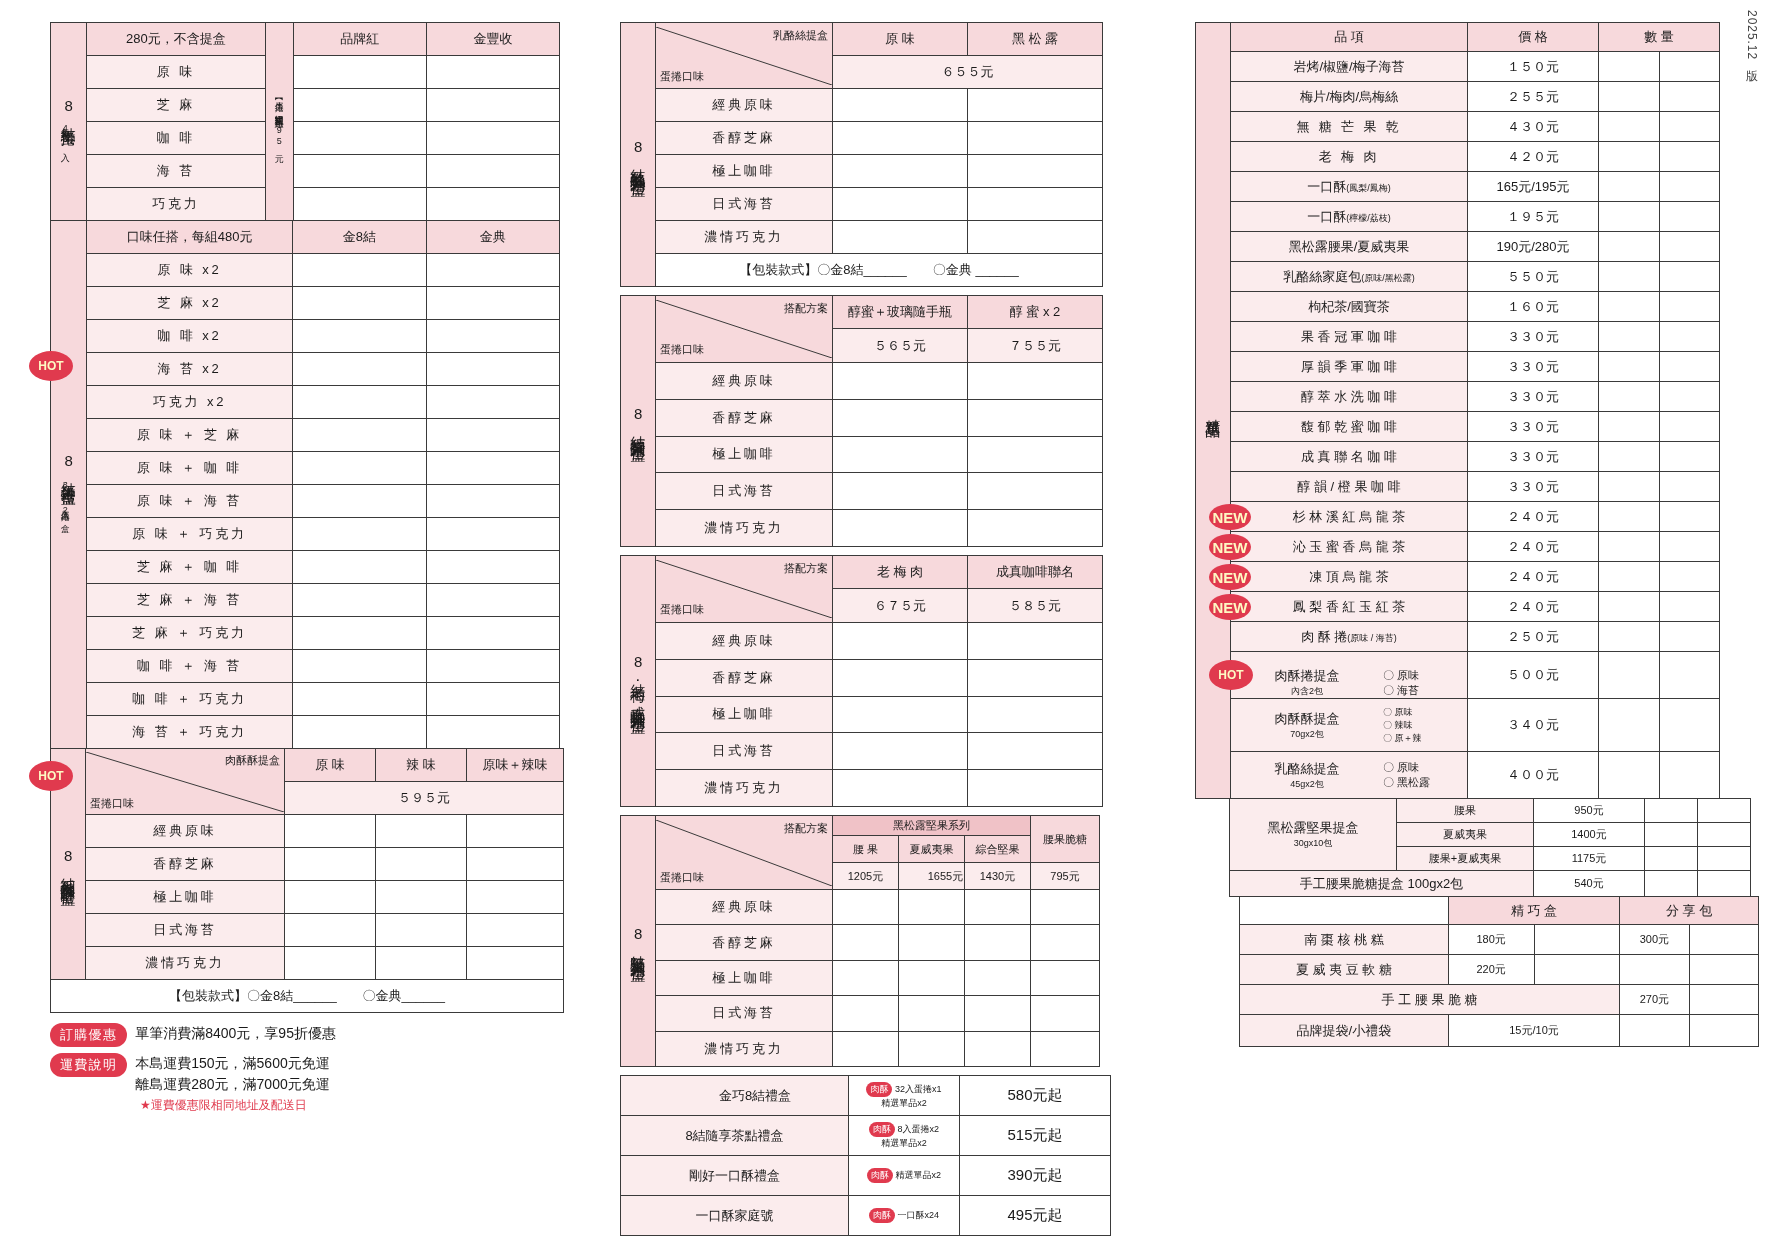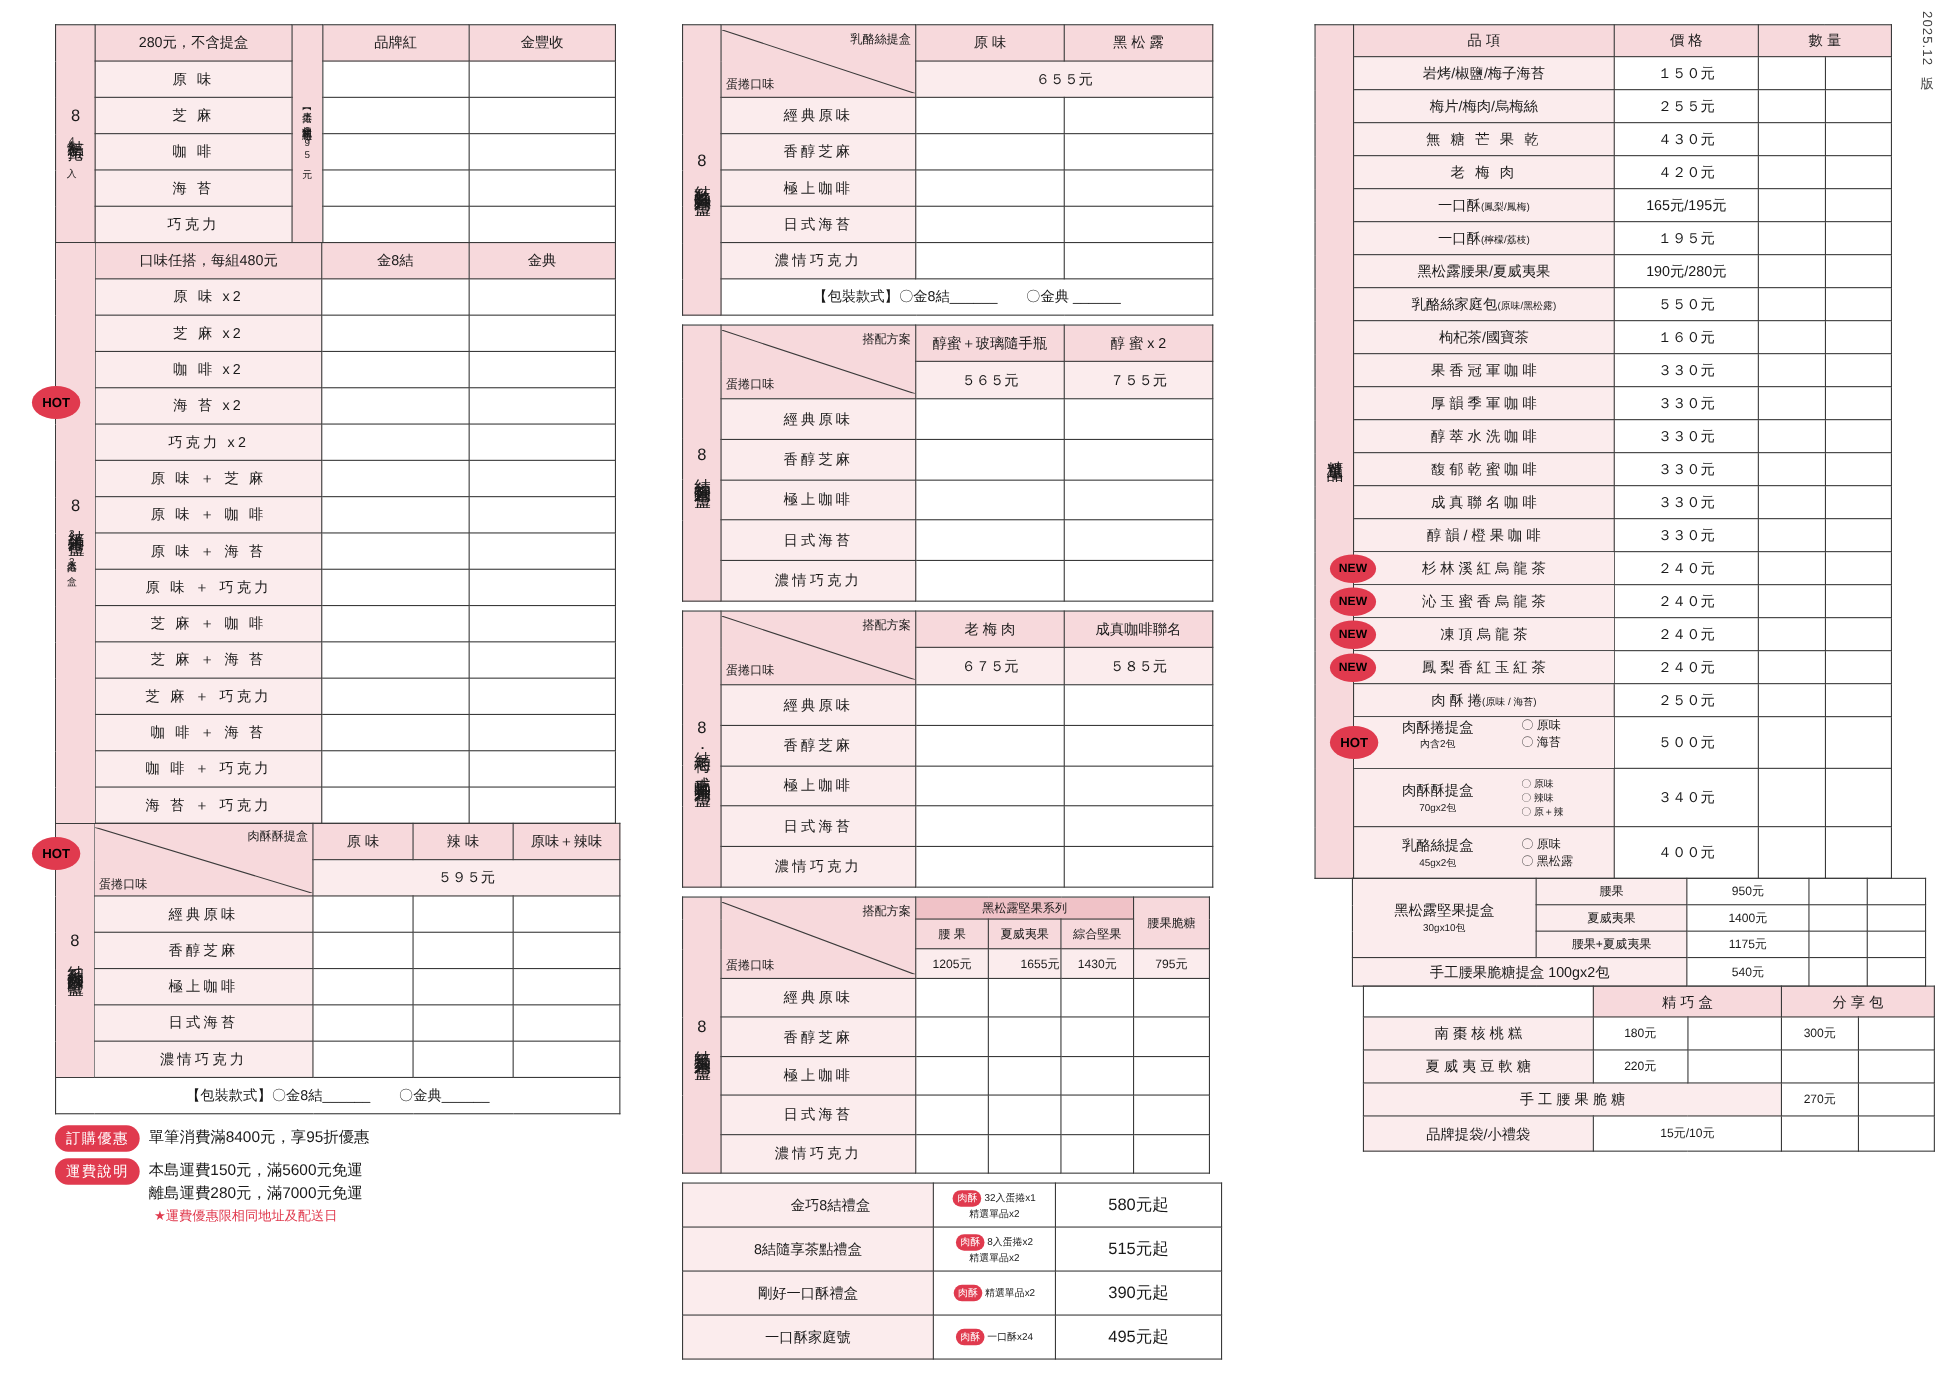--- a/index.html
+++ b/index.html
@@ -36,28 +36,28 @@
   }
   .vertwrap{display:flex;align-items:center;justify-content:center;height:100%;}
   .rowh{height:32px;}
   .diag{position:relative;height:38px;overflow:hidden;}
   .diag svg{position:absolute;left:0;top:0;}
   .diag .tl{position:absolute;right:4px;top:1px;font-size:11px;}
   .diag .bl{position:absolute;left:4px;bottom:1px;font-size:11px;}
 
   .hotbadge,.newbadge{
     position:absolute;
-    background:#e03a4e;color:#000000;
+    background:#e03a4e;color:#fef9c3;
     border-radius:50%/50%;
     font-size:12px;font-weight:bold;
     display:flex;align-items:center;justify-content:center;
     letter-spacing:0;
   }
   .hotbadge{width:44px;height:30px;}
-  .newbadge{width:42px;height:26px;font-size:11px;}
+  .newbadge{width:42px;height:26px;font-size:15px;}
 
   .noteline{display:flex;align-items:flex-start;margin-top:6px;}
   .notetag{
     background:#e03a4e;color:#fff;border-radius:12px;
     padding:3px 10px;font-size:13px;white-space:nowrap;margin-right:8px;
     letter-spacing:.1em;
   }
   .notetxt{font-size:14px;line-height:1.5;}
   .star{color:#e03a4e;font-size:12px;margin-top:2px;}
 
@@ -716,21 +716,21 @@
             <td class="pinklt">
         <span>肉 酥 捲</span><span class="xs">(原味 / 海苔)</span></td>
         <td class="white">２５０元</td>
             <td class="white"></td>
             <td class="white"></td>
           </tr>
 
       <tr style="height:46px;">
         <td class="pinklt" style="position:relative;padding:0;">
           <div class="hotbadge" style="left:-22px;top:8px;">HOT</div>
-          <div style="display:flex;align-items:flex-start;height:46px;">
+          <div style="display:flex;align-items:flex-end;height:46px;">
             <div style="flex:1;text-align:center;">
               <div>肉酥捲提盒</div>
               <div class="xs">內含2包</div>
             </div>
             <div style="width:84px;text-align:left;" class="sm">
               <div>〇 原味</div>
               <div>〇 海苔</div>
             </div>
           </div>
         </td>

